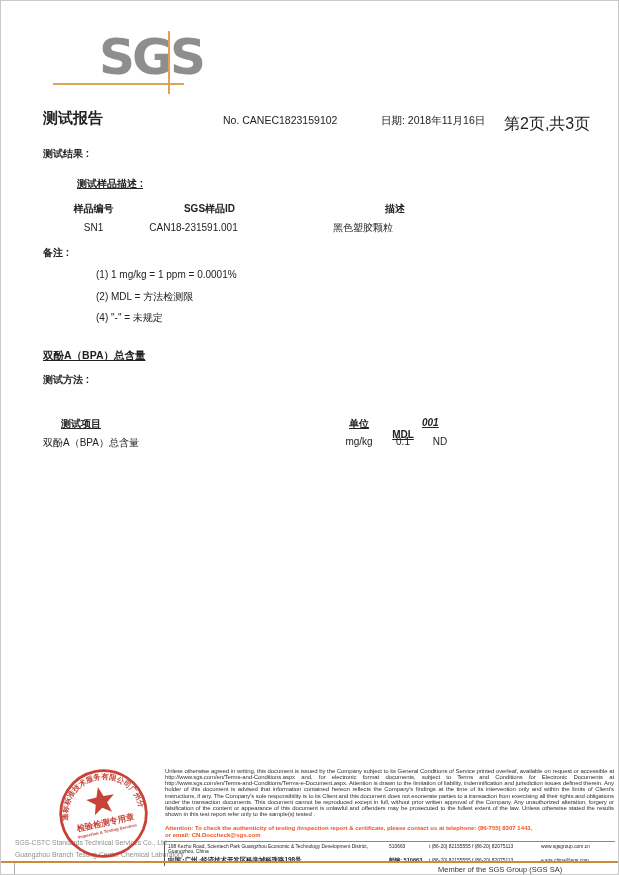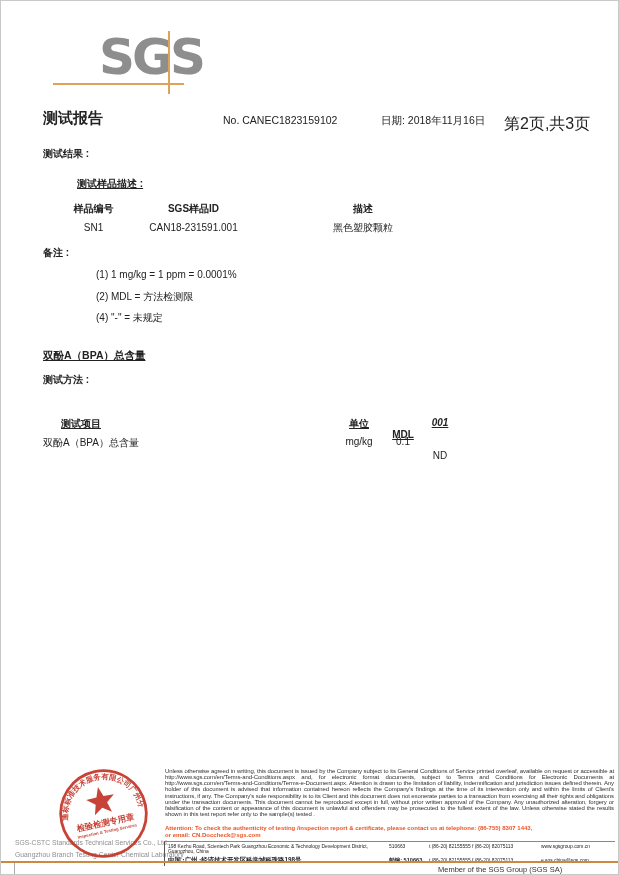--- a/index.html
+++ b/index.html
@@ -25,41 +25,41 @@
   .label-bold { font-size:10px; font-weight:bold; }
   .results-label { left:42px; top:146px; }
   .sample-heading { left:42px; top:176px; text-decoration:underline;margin-left:34px; }
 
   
   .sample-table { left:55px; top:198px; font-size:10px; }
   .sample-table .trow { display:flex; height:19px; align-items:center; }
   .sample-table .c1 { width:75px; text-align:center; }
   .sample-table .c2 { width:125px; text-align:center; }
   .sample-table .c3 { width:200px; text-align:center; padding-left:14px; }
-  .sample-table .thead { font-weight:bold; }
+  .sample-table .thead { font-weight:bold;gap:16px; }
 
   .remarks-label { left:42px; top:245px; }
   .remarks-list { left:95px; top:263px; font-size:10px; }
   .remarks-list div { height:21.5px; line-height:21.5px; }
 
   .bpa-heading { left:42px; top:348px; font-size:10.5px; font-weight:bold; text-decoration:underline; }
   .method-label { left:42px; top:372px; }
   .method-text { left:95px; top:371px; width:494px; font-size:10.5px; line-height:21.5px; }
 
   
   .rt-h { font-size:10px; font-weight:bold; text-decoration:underline; }
   .rt-item-h { left:60px; top:416px; }
   .rt-unit-h { left:336px; top:416px; width:44px; text-align:center; }
   .rt-mdl-h  { left:384px; top:416px; width:36px; text-align:center;margin-top:12px; }
-  .rt-001-h  { left:421px; top:416px; width:36px; text-align:center; font-style:italic; }
+  .rt-001-h  { left:421px; top:416px; width:36px; font-style:italic; }
   .rt-c { font-size:10px; }
   .rt-item { left:42px; top:435px; }
   .rt-unit { left:336px; top:435px; width:44px; text-align:center; }
   .rt-mdl  { left:384px; top:435px; width:36px; text-align:center; }
-  .rt-001  { left:421px; top:449px; width:36px; text-align:center; }
+  .rt-001  { left:421px; top:435px; width:36px; text-align:center; }
 
   
   .stamp { left:56px; top:766px; width:93px; height:93px; transform:rotate(-12deg); opacity:.92; }
   .company-1 { left:14px; top:838px; width:160px; font-size:6.8px; color:#8f8f8f; }
   .company-2 { left:14px; top:850px; width:170px; font-size:6.8px; color:#8f8f8f; }
 
   .disclaimer { left:164px; top:767px; width:449px; font-size:6px; line-height:6.15px;
     letter-spacing:-0.1px; color:#333; text-align:justify; }
   .attention-1 { left:164px; top:824px; width:449px; font-size:6px; font-weight:bold; color:#ee5323; }
   .attention-2 { left:164px; top:831px; width:449px; font-size:6px; font-weight:bold; color:#ee5323; }

